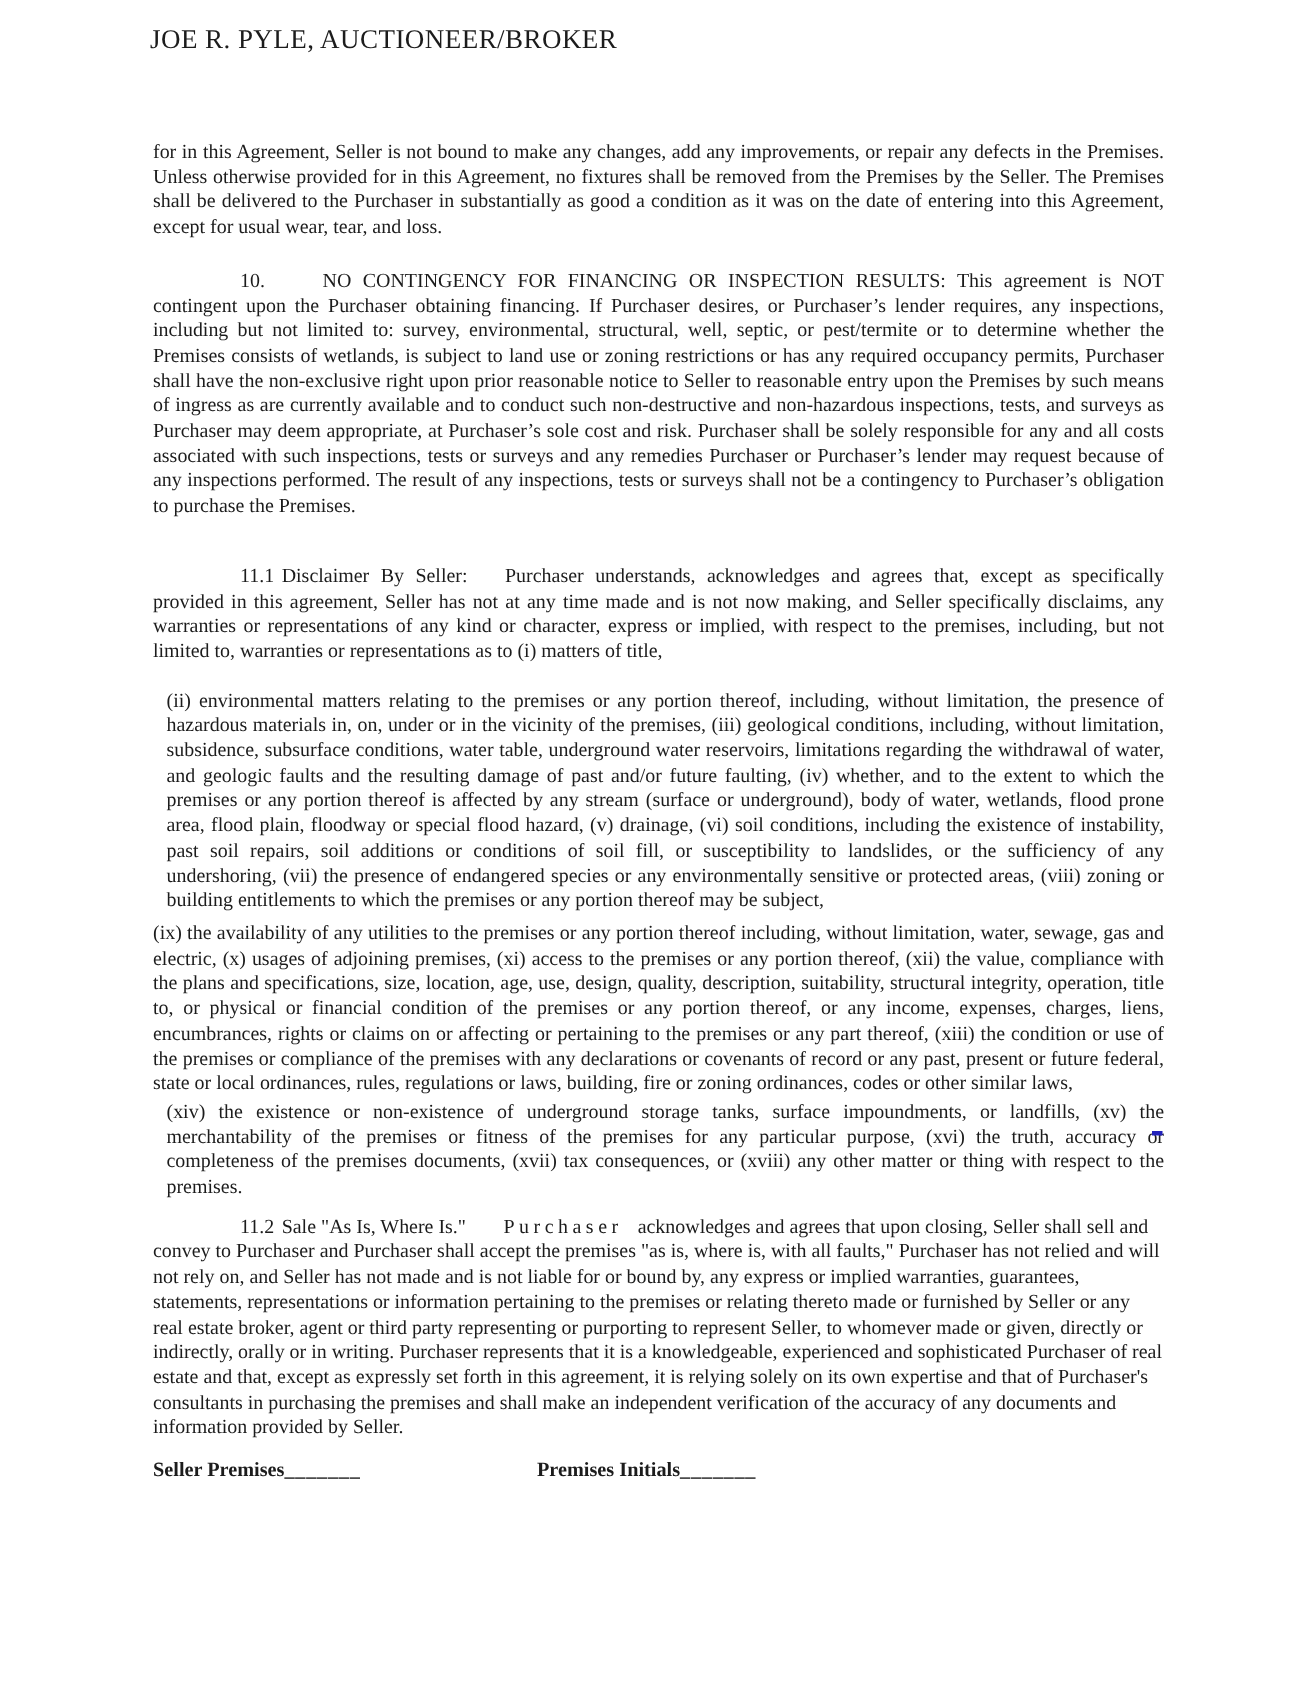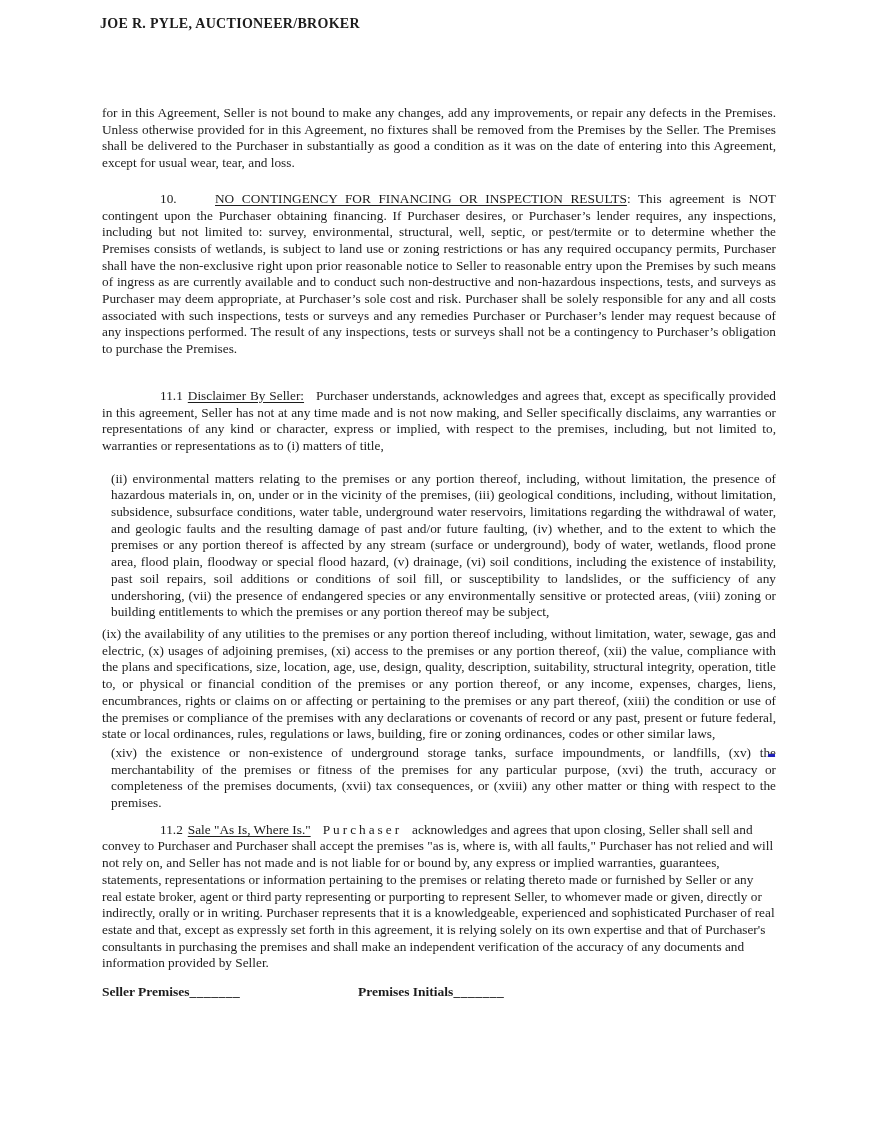--- a/index.html
+++ b/index.html
@@ -9,39 +9,39 @@
     height: 1135px;
     background: #ffffff;
     font-family: "Liberation Serif", serif;
     color: #1c1c1c;
     overflow: hidden;
   }
   .doc-header {
     position: absolute;
     left: 100px;
     top: 16px;
-    font-size: 14px;
-    font-weight: bold;
+    font-size: 18px;
+    font-weight: normal;
     letter-spacing: 0.3px;
   }
   .content {
     position: absolute;
     left: 102px;
-    top: 105px;
+    top: 93px;
     width: 674px;
     font-size: 13.3px;
     line-height: 16.7px;
   }
   p { margin: 0; }
   .justify { text-align: justify; }
   .indent-first { text-indent: 58px; }
   .sec-num-tab { display: inline-block; width: 55px; text-indent: 0; }
   .num-space { margin-right: 5px; }
-  .u { text-decoration: underline; text-underline-offset: 2px; }
-  .u-space { margin-right: 12px; }
+  .u { text-underline-offset: 2px; }
+  .u-space { margin-right: 25px; }
   .spaced-word { letter-spacing: 3px; margin-right: 10px; }
   .sub-indent { padding-left: 9px; margin-top: 16px; }
   .mb-intro { margin-bottom: 19px; }
   .mb-s10 { margin-bottom: 30px; }
   .mb-h11 { margin-bottom: 17px; }
   .mt-ix { margin-top: 5px; }
   .mt-xiv { margin-top: 2px; }
   .mt-s112 { margin-top: 10px; }
   .initials-row {
     margin-top: 12px;

